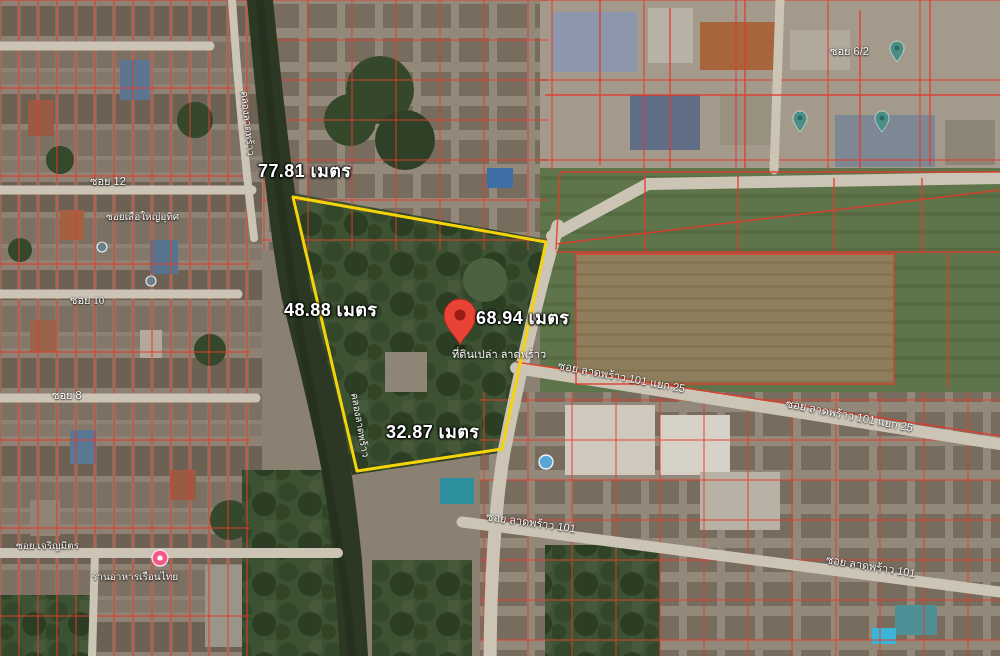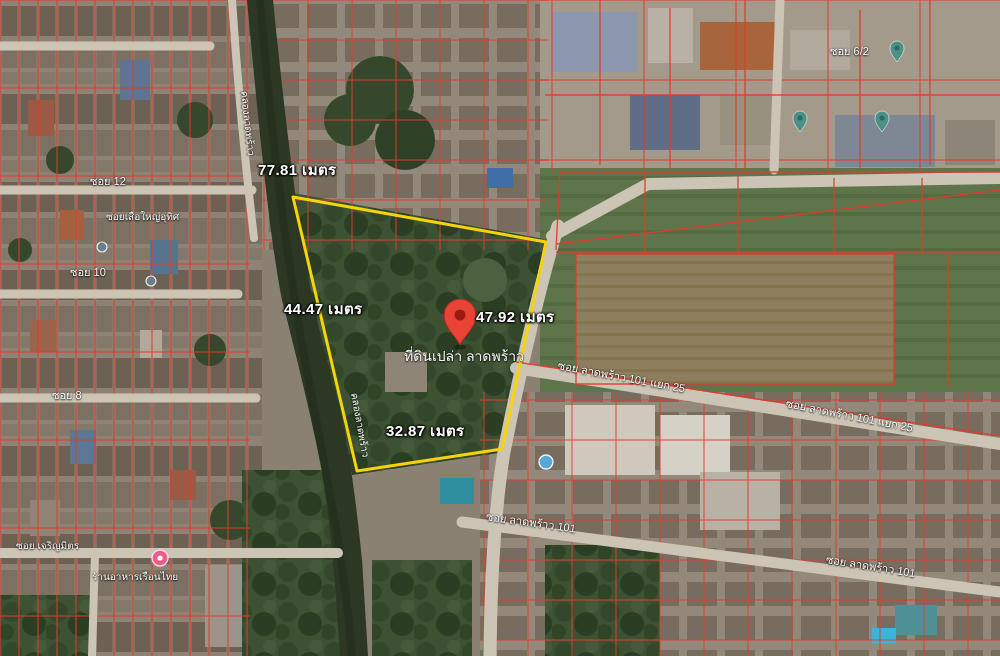--- a/index.html
+++ b/index.html
@@ -4,32 +4,33 @@
 <style>
   html,body{margin:0;padding:0;background:#222;}
   .stage{
     position:relative;width:1000px;height:656px;overflow:hidden;
     font-family:"Liberation Sans","DejaVu Sans",sans-serif;
     user-select:none;
   }
   .stage svg{position:absolute;left:0;top:0;display:block;}
   .lbl{position:absolute;white-space:nowrap;color:#fff;line-height:1;}
   .meas{
-    font-size:15px;font-weight:700;letter-spacing:.4px;
+    font-size:18px;font-weight:700;letter-spacing:.4px;
     text-shadow:0 0 3px #000,0 1px 2px #000,1px 0 2px #000,-1px 0 2px #000;
   }
   .road{
     font-size:11px;font-weight:400;opacity:.96;
     text-shadow:0 0 2px rgba(0,0,0,.9),0 1px 2px rgba(0,0,0,.8);
     transform-origin:0 50%;
   }
   .road.sm{font-size:10px;}
   .poi-cap{
-    font-size:14px;opacity:.95;
+    font-size:11px;opacity:.95;
     text-shadow:0 0 2px rgba(0,0,0,.9),0 1px 2px rgba(0,0,0,.85);
+    margin-left:48px;
   }
   .watermark{
     position:absolute;left:822px;top:3px;width:auto;min-width:118px;height:15px;
     background:rgba(255,255,255,.78);border-radius:2px;padding:2px 7px 3px 7px;
     font-size:10.5px;color:#98a0ab;letter-spacing:.2px;line-height:15px;
   }
 </style>
 </head>
 <body>
 
@@ -209,29 +210,29 @@
     </g>
 
     <g>
       <ellipse cx="460" cy="347" rx="6" ry="2.4" fill="rgba(0,0,0,.35)"></ellipse>
       <path d="M460,345 C457,337 444,328 444,315 a16,16 0 1 1 32,0 C476,328 463,337 460,345 Z" fill="#e94335" stroke="#b3261e" stroke-width="1"></path>
       <circle cx="460" cy="315" r="5.5" fill="#991b12"></circle>
     </g>
   </svg>
 
   <div class="lbl meas" style="left:258px;top:162px;">77.81 เมตร</div>
-  <div class="lbl meas" style="left:284px;top:301px;">44.47 เมตร</div>
-  <div class="lbl meas" style="left:476px;top:309px;">47.92 เมตร</div>
+  <div class="lbl meas" style="left:284px;top:301px;">48.88 เมตร</div>
+  <div class="lbl meas" style="left:476px;top:309px;">68.94 เมตร</div>
   <div class="lbl meas" style="left:386px;top:423px;">32.87 เมตร</div>
 
   <div class="lbl poi-cap" style="left:404px;top:349px;">ที่ดินเปล่า ลาดพร้าว</div>
 
   <div class="lbl road" style="left:90px;top:176px;">ซอย 12</div>
   <div class="lbl road sm" style="left:106px;top:212px;">ซอยเสือใหญ่อุทิศ</div>
-  <div class="lbl road" style="left:70px;top:267px;">ซอย 10</div>
+  <div class="lbl road" style="left:70px;top:295px;font-family:Liberation Serif, serif;">ซอย 10</div>
   <div class="lbl road" style="left:52px;top:390px;">ซอย 8</div>
   <div class="lbl road sm" style="left:244px;top:86px;transform:rotate(84deg);">คลองลาดพร้าว</div>
   <div class="lbl road sm" style="left:354px;top:388px;transform:rotate(80deg);">คลองลาดพร้าว</div>
   <div class="lbl road" style="left:558px;top:360px;transform:rotate(10.5deg);">ซอย ลาดพร้าว 101 แยก 25</div>
   <div class="lbl road" style="left:786px;top:398px;transform:rotate(11deg);">ซอย ลาดพร้าว 101 แยก 25</div>
   <div class="lbl road" style="left:486px;top:511px;transform:rotate(8deg);">ซอย ลาดพร้าว 101</div>
   <div class="lbl road" style="left:826px;top:554px;transform:rotate(9deg);">ซอย ลาดพร้าว 101</div>
   <div class="lbl road" style="left:790px;top:46px;margin-left:40px;">ซอย 6/2</div>
   <div class="lbl road sm" style="left:16px;top:541px;">ซอย เจริญมิตร</div>
   <div class="lbl road sm" style="left:92px;top:572px;">ร้านอาหารเรือนไทย</div>

